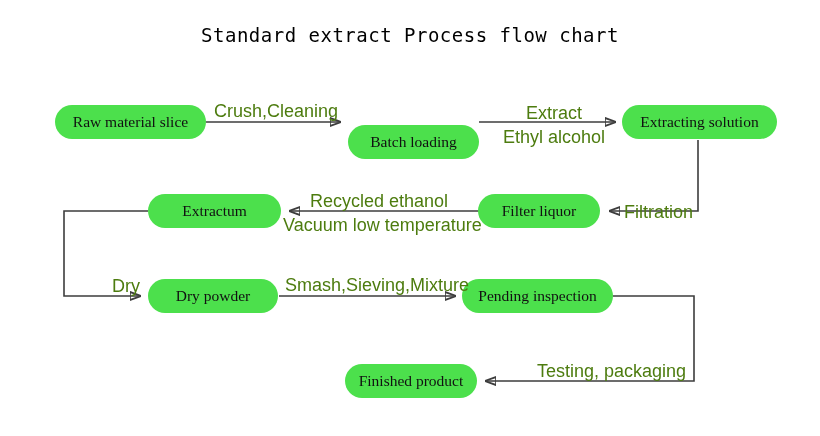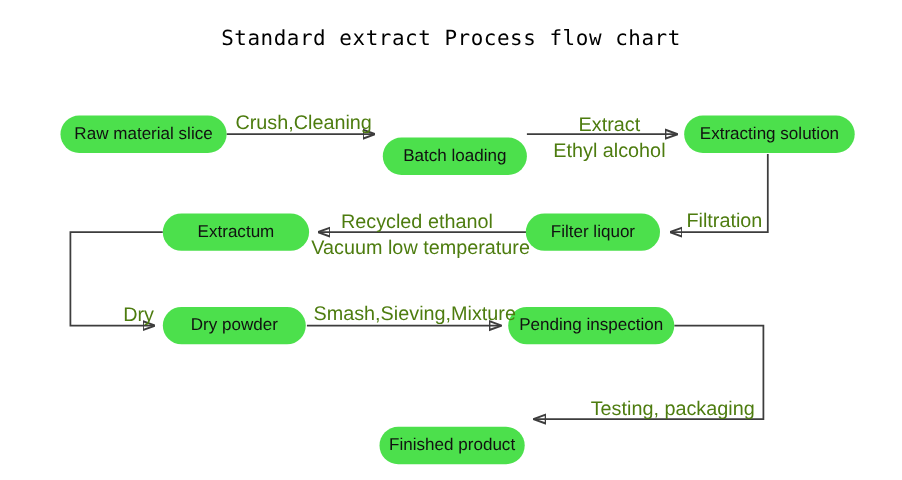--- a/index.html
+++ b/index.html
@@ -33,21 +33,21 @@
   }
   .node {
     position: absolute;
     box-sizing: border-box;
     background: #4ce04c;
     border-radius: 17px;
     display: flex;
     align-items: center;
     justify-content: center;
     color: #111111;
-    font-family: Liberation Sans, sans-serif;
+    font-family: Liberation Serif, serif;
     font-size: 15.5px;
     line-height: 1;
     white-space: nowrap;
     text-align: center;
   }
   .edge-label {
     position: absolute;
     font-family: "Liberation Sans", sans-serif;
     font-size: 18px;
     color: #4d7c0f;
@@ -122,34 +122,34 @@
   </div>
 
   <div class="node" style="left:462px; top:279px; width:151px; height:34px;">
     <span>Pending inspection</span>
   </div>
 
   <div class="node" style="left:148px; top:279px; width:130px; height:34px;">
     <span>Dry powder</span>
   </div>
 
-  <div class="node" style="left:345px; top:364px; width:132px; height:34px;margin-top:24px;">
+  <div class="node" style="left:345px; top:364px; width:132px; height:34px;">
     <span>Finished product</span>
   </div>
 
   <div class="edge-label center" style="left:214px; top:101px; width:120px;">
     <div>Crush,Cleaning</div>
   </div>
 
   <div class="edge-label center" style="left:494px; top:103px; width:120px;">
     <div>Extract</div>
     <div style="margin-top:3px;">Ethyl alcohol</div>
   </div>
 
-  <div class="edge-label" style="left:624px; top:190px;">
+  <div class="edge-label" style="left:624px; top:202px;">
     <div>Filtration</div>
   </div>
 
   <div class="edge-label center" style="left:283px; top:191px; width:192px;">
     <div>Recycled ethanol</div>
     <div style="margin-top:3px;">Vacuum low temperature</div>
   </div>
 
   <div class="edge-label" style="left:75px; top:276px;margin-left:37px;">
     <div>Dry</div>

